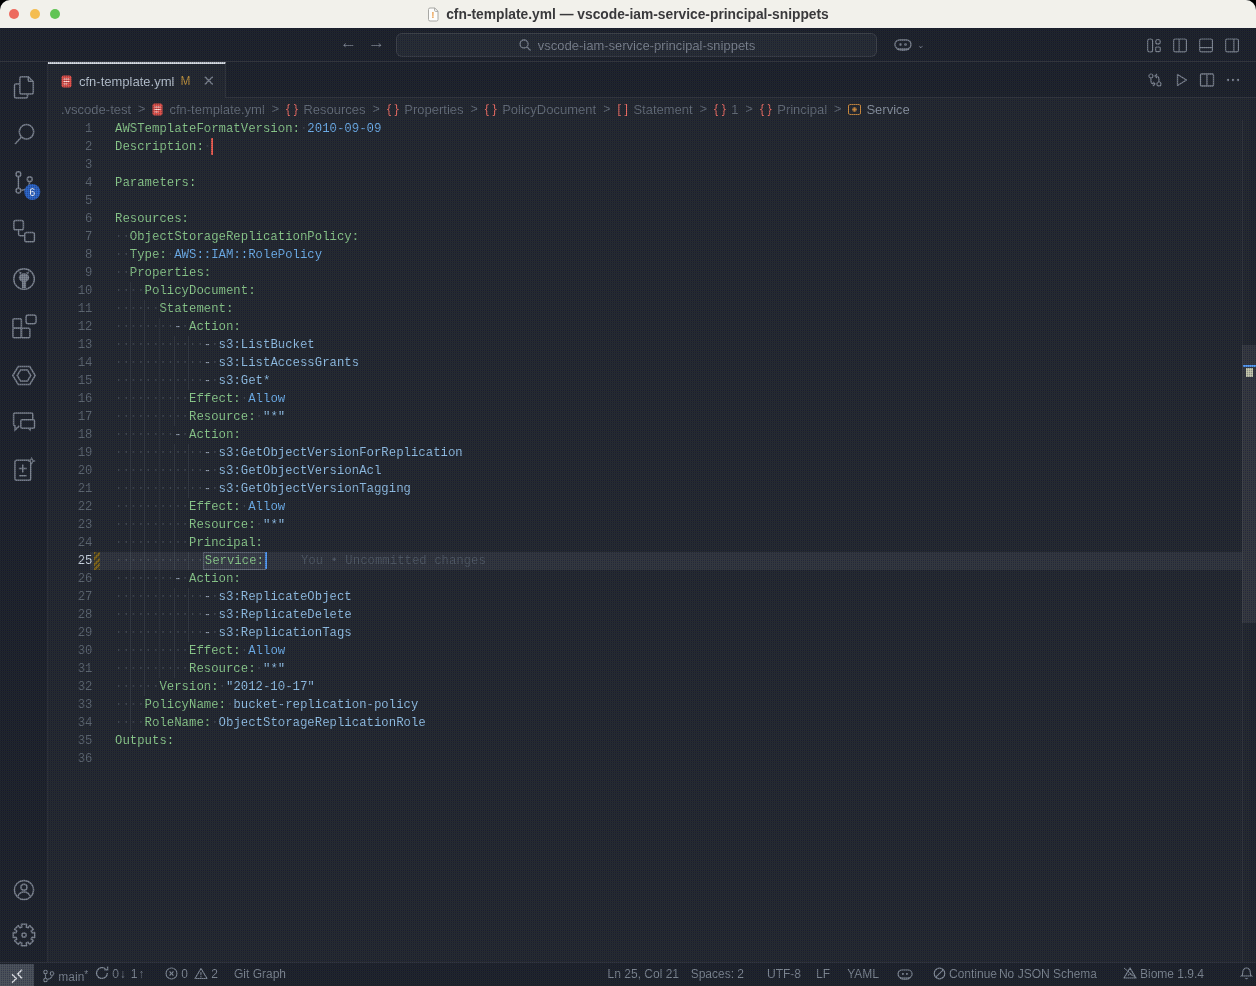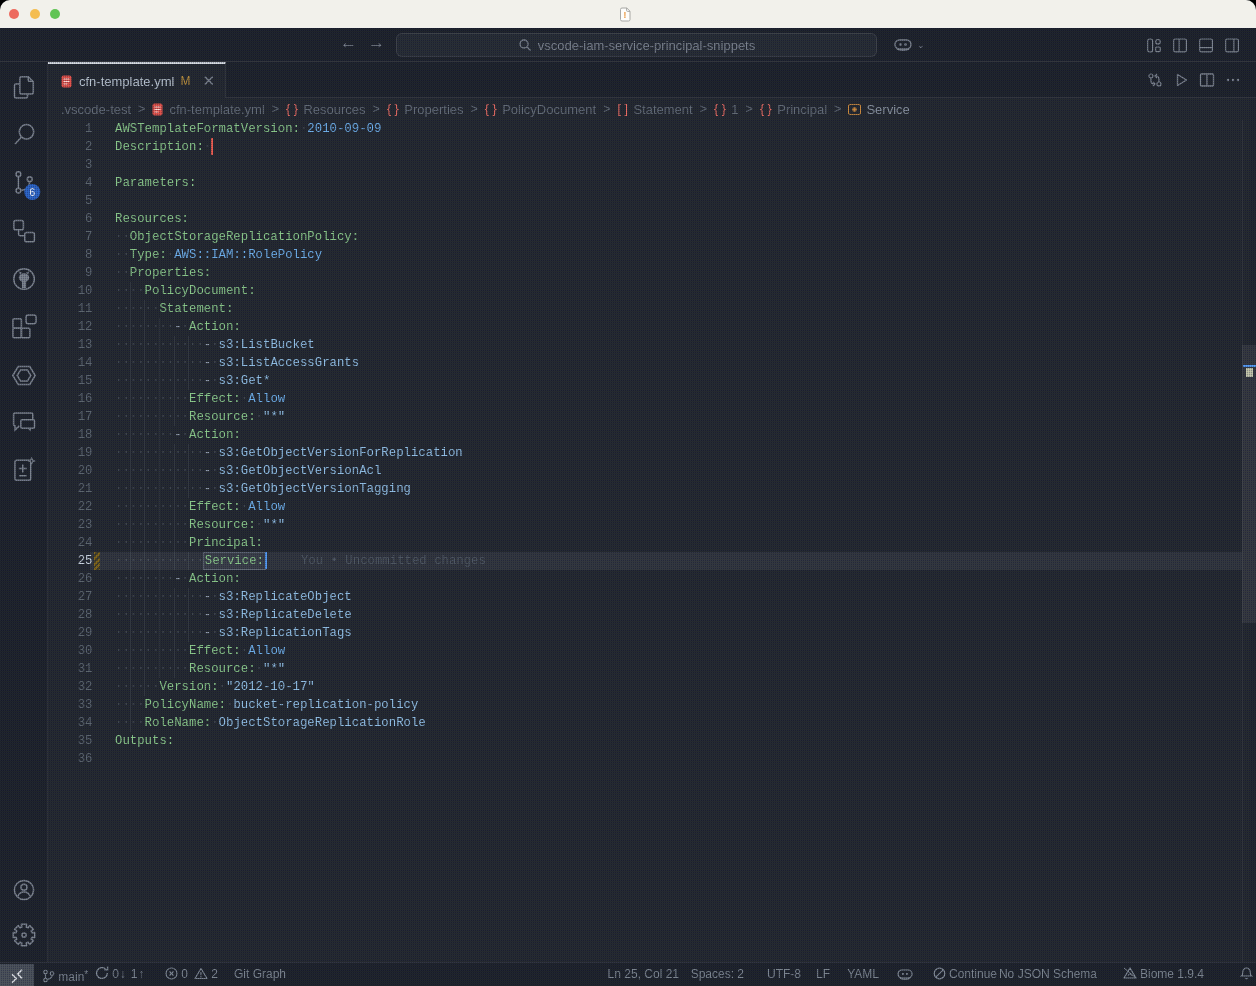--- a/index.html
+++ b/index.html
@@ -323,20 +323,21 @@
   <div id="mtb">
     <div class="tl" style="left:9.4px;background:#ed6a5e"></div>
     <div class="tl" style="left:29.9px;background:#f4bd50"></div>
     <div class="tl" style="left:50.1px;background:#61c454"></div>
     <div id="mtitle">
         <svg width="12" height="15" viewBox="0 0 12 15" style="">
           <path d="M1.5 2.5A1.5 1.5 0 0 1 3 1h4.8L11 4.2V12.5a1.5 1.5 0 0 1-1.5 1.5H3a1.5 1.5 0 0 1-1.5-1.5z" fill="#fdfdfb" stroke="#a8a8a4"></path>
           <path d="M7.6 1v2.4a1 1 0 0 0 1 1H11" fill="none" stroke="#a8a8a4"></path>
           <text x="5.8" y="11.2" font-size="8.5" fill="#e8953c" text-anchor="middle" font-family="Liberation Sans" font-weight="bold">!</text>
         </svg>
+        <span>cfn-template.yml — vscode-iam-service-principal-snippets</span>
       </div>
   </div>
 
   <div id="sb">
     <div id="remote">
         <svg width="14" height="14" viewBox="0 0 14 14">
           <path d="M2 5.2l4.3 4.3L2 13.8M12 0.8L7.7 5.1 12 9.4" fill="none" stroke="#e2e6ea" stroke-width="1.5"></path>
         </svg>
       </div>
     <div class="it" style="left:42px;"><svg width="13" height="14" viewBox="0 0 13 14" style="display:inline-block;vertical-align:-2px">

